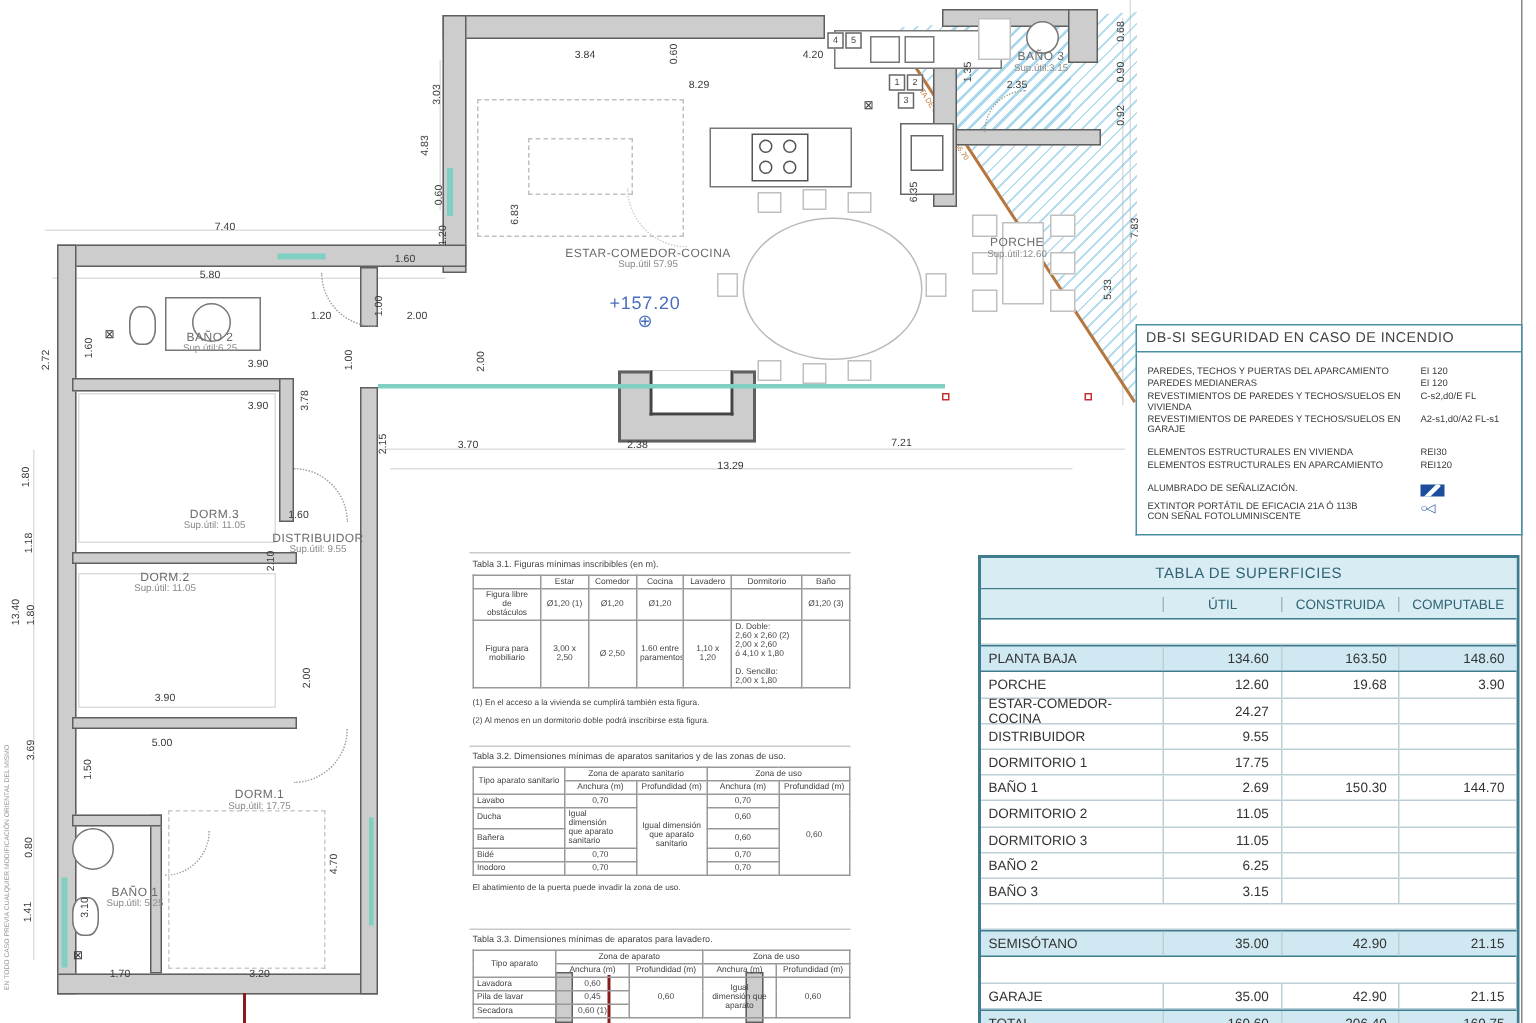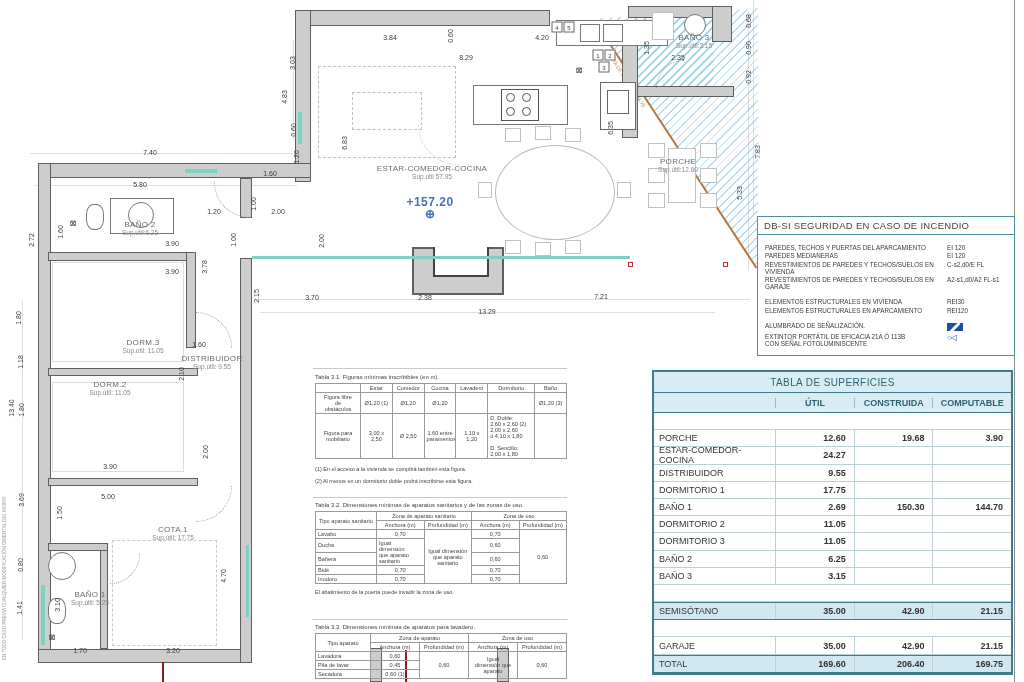--- a/index.html
+++ b/index.html
@@ -19,21 +19,21 @@
   .furn.dash{border-style:dashed;background:transparent;}
   .round{border-radius:50%;}
   .arc{position:absolute;border:1px dotted #9f9f9f;box-sizing:border-box;background:transparent;}
   .dim{position:absolute;font-size:7px;color:#3a3a3a;white-space:nowrap;transform:translate(-50%,-50%);}
   .dim.vert{transform:translate(-50%,-50%) rotate(-90deg);}
   .room{position:absolute;transform:translate(-50%,-50%);text-align:center;color:#6b6b6b;white-space:nowrap;}
   .room .rn{font-size:8px;letter-spacing:.3px;}
   .room .rs{font-size:6.5px;color:#8a8a8a;}
   .tag{position:absolute;width:11px;height:11px;border:1px solid #666;background:#fff;font-size:6px;
        display:flex;align-items:center;justify-content:center;color:#444;transform:translate(-50%,-50%);box-sizing:border-box;}
-  .lvl{position:absolute;left:430px;top:195px;transform:translateX(-50%);text-align:center;color:#4a6fc0;font-weight:bold;}
+  .lvl{position:absolute;left:430px;top:195px;transform:translateX(-50%);text-align:center;color:#4a6fc0;}
   .lvl .lv{font-size:12px;letter-spacing:.5px;}
   .lvl .cr{font-size:12px;line-height:10px;}
   .fan{position:absolute;font-size:8px;color:#333;transform:translate(-50%,-50%);}
   .redsq{position:absolute;width:5px;height:5px;border:1px solid #c23030;background:#fff;box-sizing:border-box;}
   .redline{position:absolute;width:2px;background:#8b1a1a;}
   .mnote{position:absolute;left:2px;top:660px;font-size:4.5px;color:#999;white-space:nowrap;
          transform:rotate(-90deg);transform-origin:left top;}
   .frame-r{position:absolute;left:1014px;top:0;width:1px;height:682px;background:#888;}
   .sep{position:absolute;background:#c9c9c9;height:1px;}
   
@@ -61,21 +61,21 @@
         font-size:9px;color:#333;box-sizing:border-box;}
   .s-title{height:20px;background:#d8ecf3;border-bottom:1px solid #3f7d8e;display:flex;align-items:center;
         justify-content:center;font-size:10px;color:#2f6373;letter-spacing:.4px;}
   .s-head{display:flex;height:19px;background:#d8ecf3;border-bottom:1px solid #3f7d8e;align-items:center;}
   .s-row{display:flex;height:16.2px;border-bottom:1px solid #bccfd6;align-items:stretch;}
   .s-row:last-child{border-bottom:none;}
   .s-row.hl{background:#cfe8f1;border-top:1px solid #3f7d8e;border-bottom:1px solid #3f7d8e;}
   .s-row.sp .sc{border-left:none;}
   .sc0{width:122px;display:flex;align-items:center;padding-left:5px;box-sizing:border-box;}
   .sc{width:79px;display:flex;align-items:center;justify-content:flex-end;padding-right:8px;
-      border-left:1px solid #bccfd6;box-sizing:border-box;font-weight:bold;}
+      border-left:1px solid #bccfd6;box-sizing:border-box;}
   .s-head .sc{justify-content:center;padding-right:0;border-left:1px solid #9fbac2;color:#2f6373;}
   .s-head .sc0{border:none;}
   
   .nt{position:absolute;left:315px;width:252px;font-size:5.6px;color:#444;}
   .nt .cap{font-size:6px;margin-bottom:3px;}
   .nt table{border-collapse:collapse;width:100%;table-layout:fixed;}
   .nt td,.nt th{border:1px solid #999;padding:1px 2px;text-align:center;font-weight:normal;
       white-space:pre-line;vertical-align:middle;overflow:hidden;}
   .nt .notes{margin-top:5px;line-height:2.1;font-size:5.5px;}
   .nt .note1{margin-top:5px;font-size:5.5px;}
@@ -327,21 +327,21 @@
         <div class="rn">DISTRIBUIDOR</div>
         <div class="rs">Sup.útil: 9.55</div>
       </div>
 
       <div class="room" style="left: 110px; top: 388px;">
         <div class="rn">DORM.2</div>
         <div class="rs">Sup.útil: 11.05</div>
       </div>
 
       <div class="room" style="left: 173px; top: 533px;">
-        <div class="rn">COTA.1</div>
+        <div class="rn">DORM.1</div>
         <div class="rs">Sup.útil: 17.75</div>
       </div>
 
       <div class="room" style="left: 90px; top: 598px;">
         <div class="rn">BAÑO 1</div>
         <div class="rs">Sup.útil: 5.25</div>
       </div>
 
       <div class="room" style="left: 432px; top: 172px;">
         <div class="rn">ESTAR-COMEDOR-COCINA</div>
@@ -431,20 +431,26 @@
     </div>
     <div>
 
         <div class="s-row sp">
           <div class="sc0"></div>
           <div class="sc"></div>
           <div class="sc"></div>
           <div class="sc"></div>
         </div>
 
+        <div class="s-row hl">
+          <div class="sc0">PLANTA  BAJA</div>
+          <div class="sc">134.60</div>
+          <div class="sc">163.50</div>
+          <div class="sc">148.60</div>
+        </div>
 
         <div class="s-row">
           <div class="sc0">PORCHE</div>
           <div class="sc">12.60</div>
           <div class="sc">19.68</div>
           <div class="sc">3.90</div>
         </div>
 
         <div class="s-row">
           <div class="sc0">ESTAR-COMEDOR-COCINA</div>

